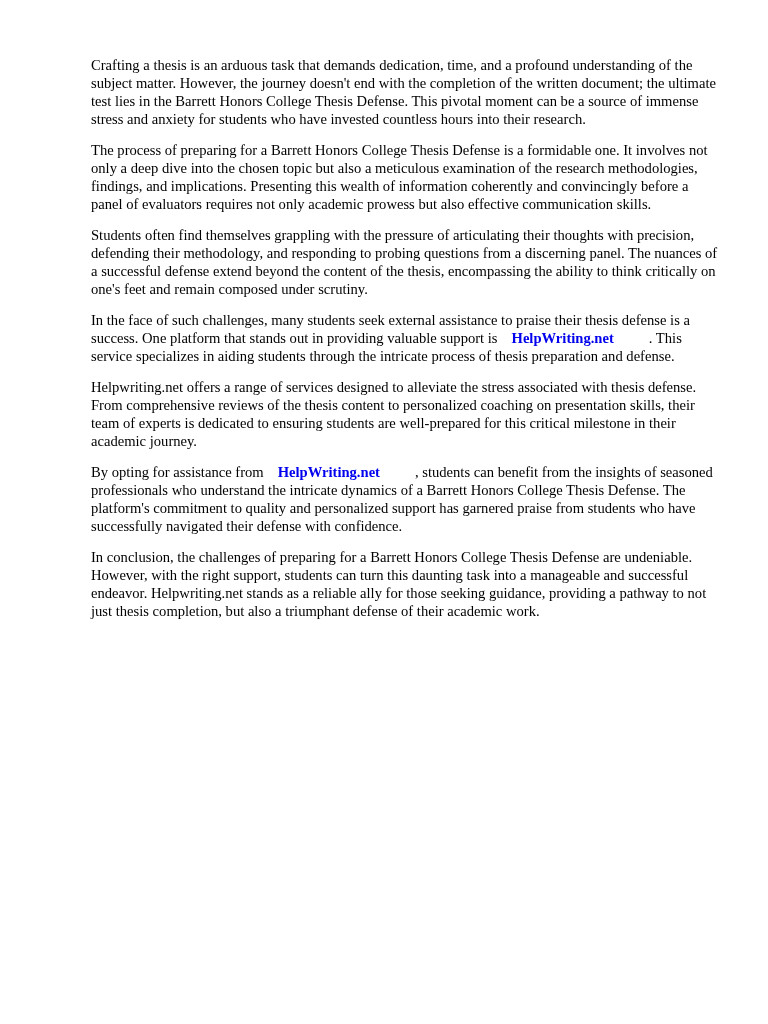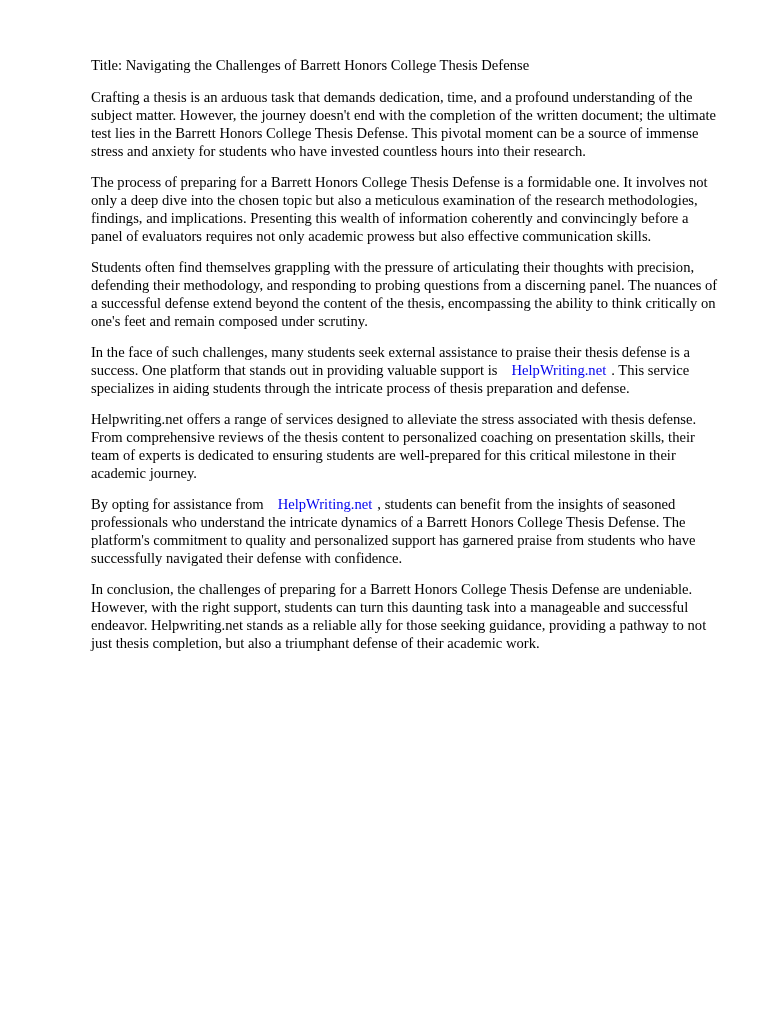--- a/index.html
+++ b/index.html
@@ -25,31 +25,30 @@
     font-weight: normal;
   }
   .para {
     margin: 0 0 13px 0;
     font-size: 14.6px;
     line-height: 18px;
     text-align: left;
   }
   .brand-link {
     color: var(--link-blue, #0000ee);
-    font-weight: normal;
-    margin: 0 5px 0 14px;
+    font-weight: bold;
+    margin: 0 35px 0 14px;
     cursor: pointer;
     white-space: nowrap;
   }
 </style>
 </head>
 <body>
 
 <div class="page">
-  <p class="doc-title">Title: Navigating the Challenges of Barrett Honors College Thesis Defense</p>
   <div>
       <p class="para"><span>Crafting a thesis is an arduous task that demands dedication, time, and a profound understanding of the subject matter. However, the journey doesn't end with the completion of the written document; the ultimate test lies in the Barrett Honors College Thesis Defense. This pivotal moment can be a source of immense stress and anxiety for students who have invested countless hours into their research.</span></p>
       <p class="para"><span>The process of preparing for a Barrett Honors College Thesis Defense is a formidable one. It involves not only a deep dive into the chosen topic but also a meticulous examination of the research methodologies, findings, and implications. Presenting this wealth of information coherently and convincingly before a panel of evaluators requires not only academic prowess but also effective communication skills.</span></p>
       <p class="para"><span>Students often find themselves grappling with the pressure of articulating their thoughts with precision, defending their methodology, and responding to probing questions from a discerning panel. The nuances of a successful defense extend beyond the content of the thesis, encompassing the ability to think critically on one's feet and remain composed under scrutiny.</span></p>
       <p class="para"><span>In the face of such challenges, many students seek external assistance to praise their thesis defense is a success. One platform that stands out in providing valuable support is</span><span class="brand-link">HelpWriting.net</span><span>. This service specializes in aiding students through the intricate process of thesis preparation and defense.</span></p>
       <p class="para"><span>Helpwriting.net offers a range of services designed to alleviate the stress associated with thesis defense. From comprehensive reviews of the thesis content to personalized coaching on presentation skills, their team of experts is dedicated to ensuring students are well-prepared for this critical milestone in their academic journey.</span></p>
       <p class="para"><span>By opting for assistance from</span><span class="brand-link">HelpWriting.net</span><span>, students can benefit from the insights of seasoned professionals who understand the intricate dynamics of a Barrett Honors College Thesis Defense. The platform's commitment to quality and personalized support has garnered praise from students who have successfully navigated their defense with confidence.</span></p>
       <p class="para"><span>In conclusion, the challenges of preparing for a Barrett Honors College Thesis Defense are undeniable. However, with the right support, students can turn this daunting task into a manageable and successful endeavor. Helpwriting.net stands as a reliable ally for those seeking guidance, providing a pathway to not just thesis completion, but also a triumphant defense of their academic work.</span></p>
     </div>
 </div>

